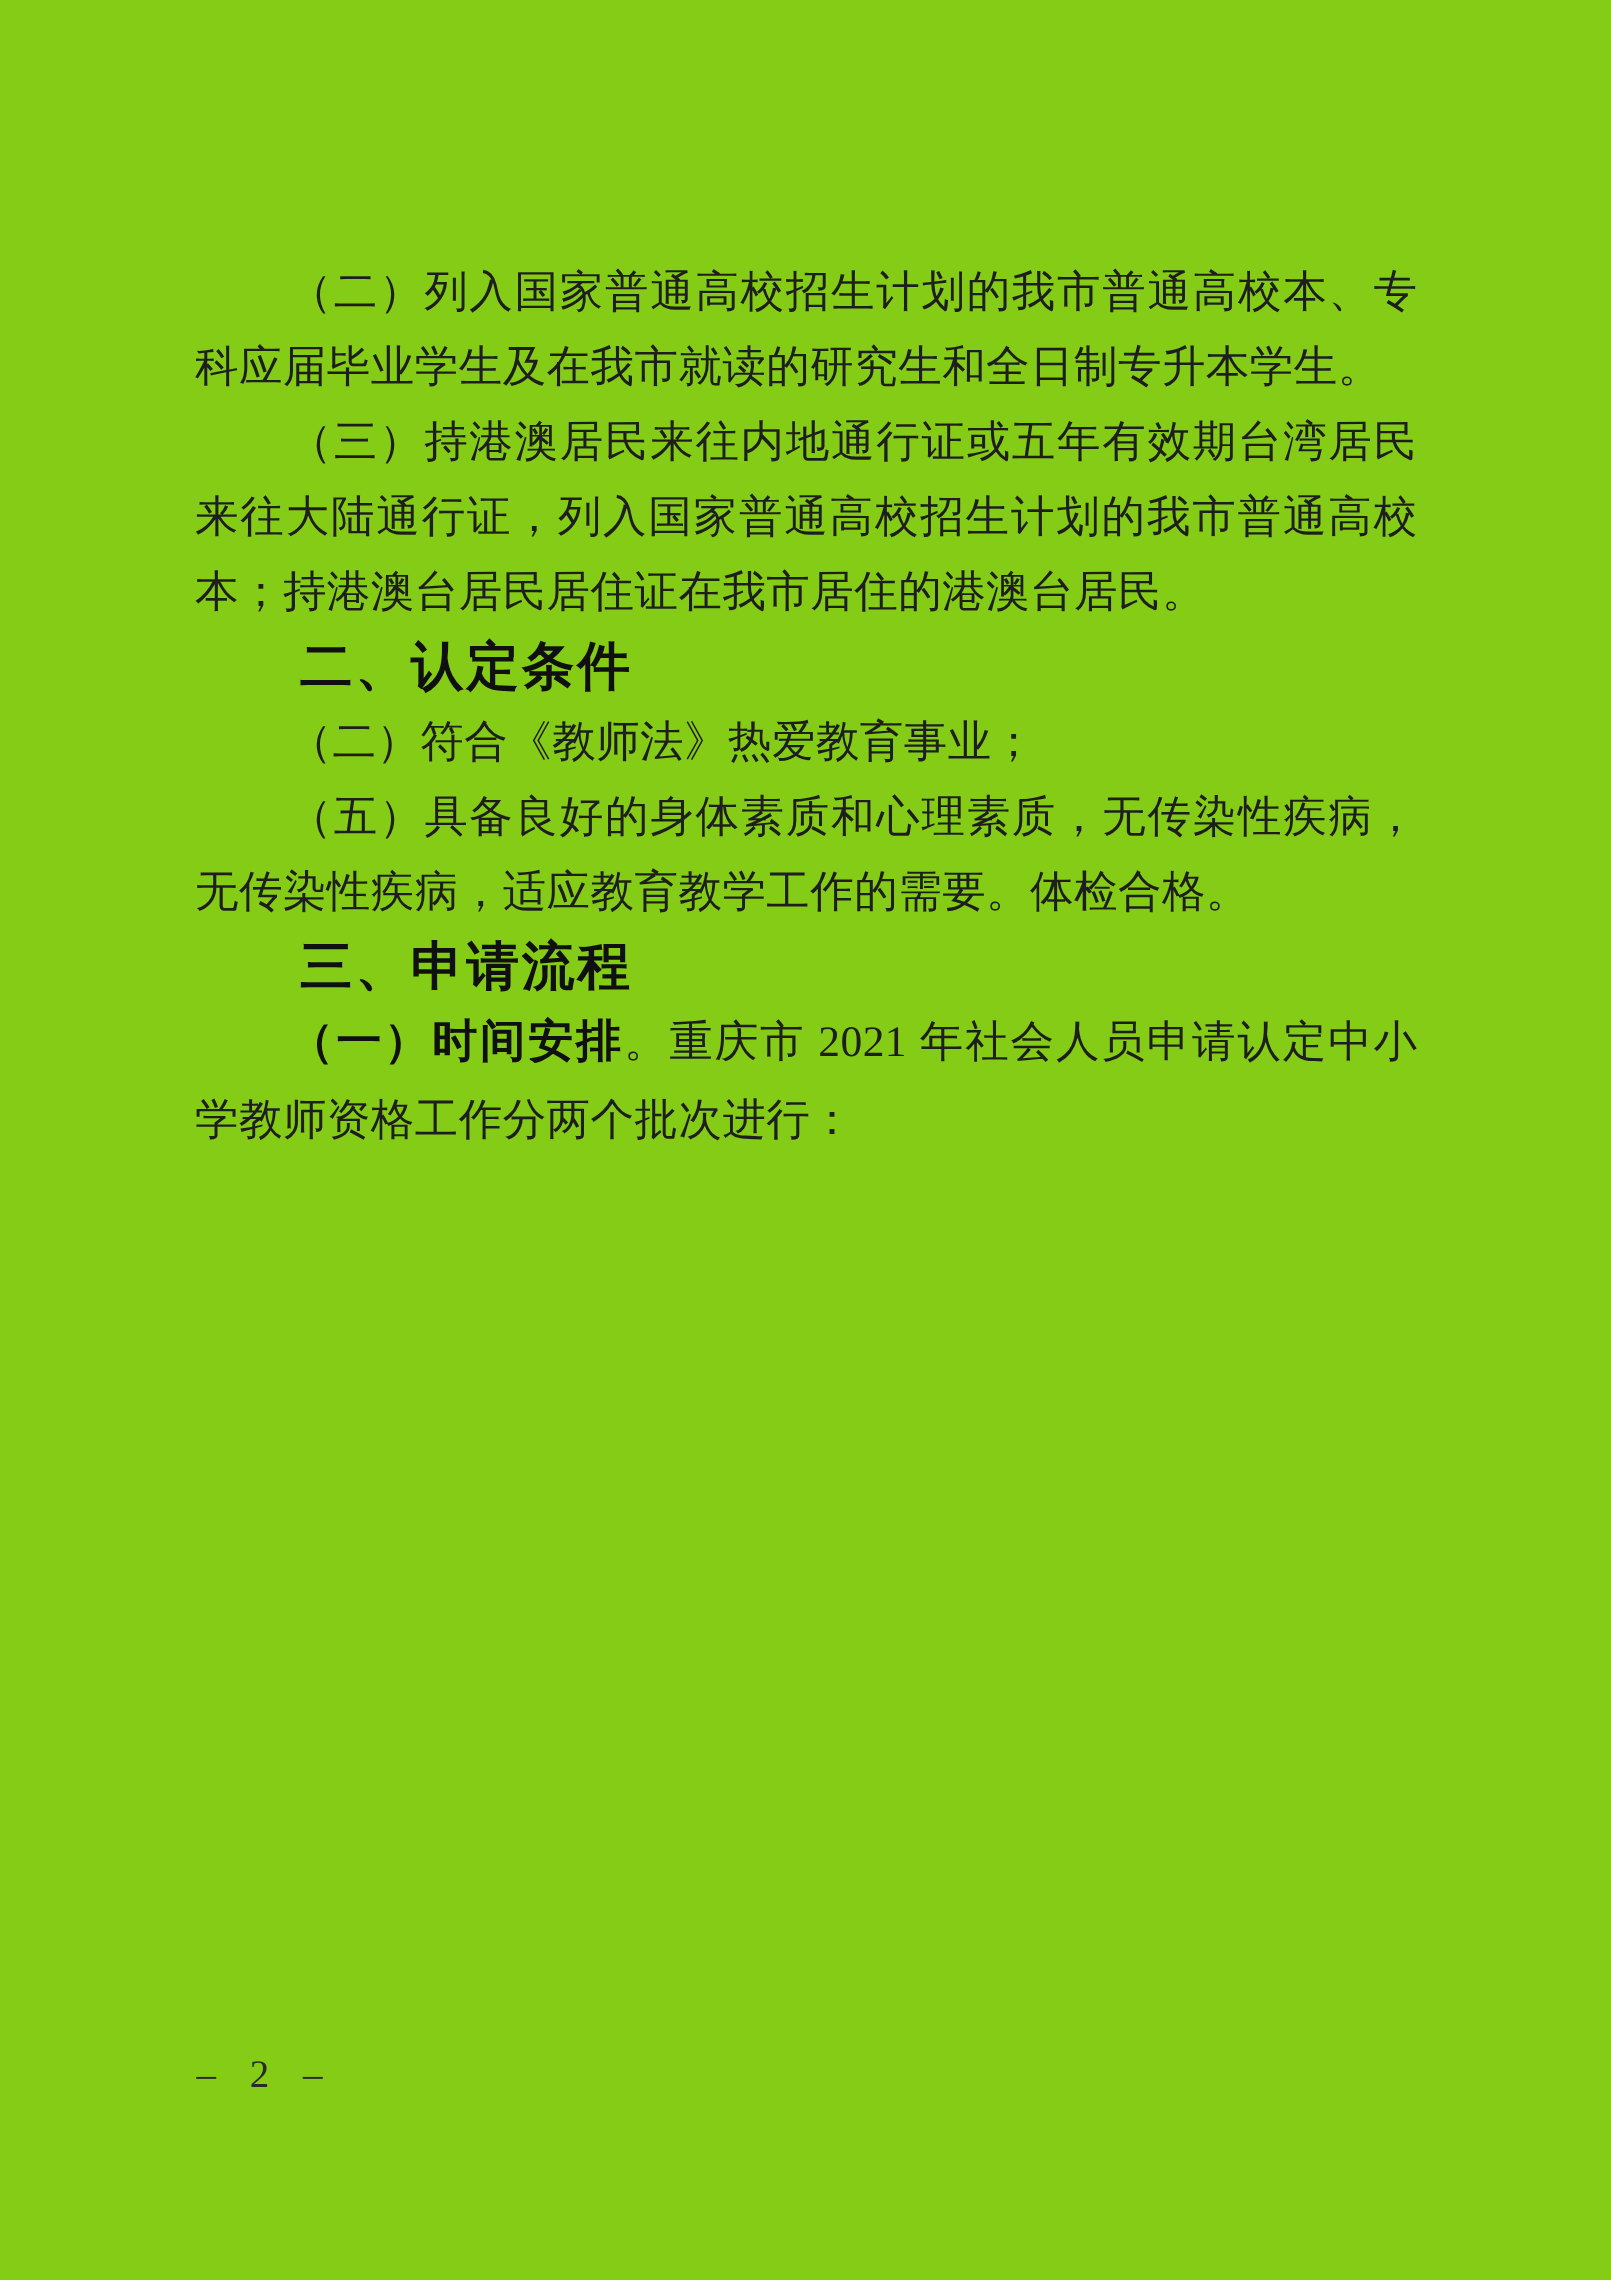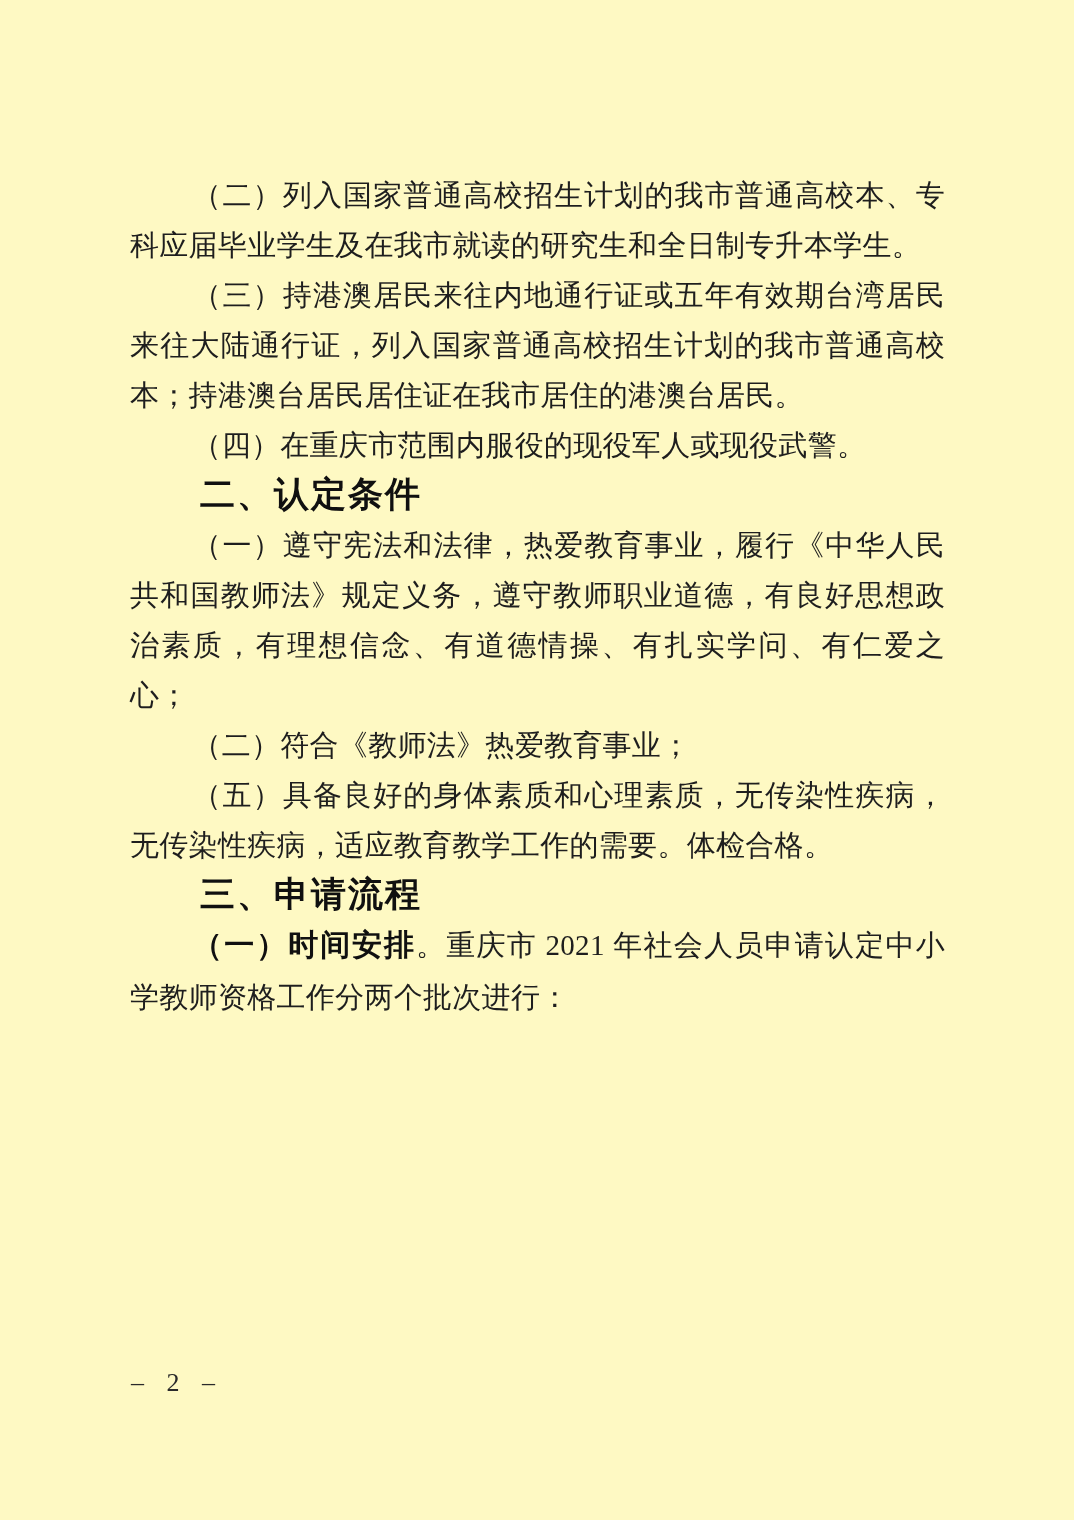--- a/index.html
+++ b/index.html
@@ -4,21 +4,21 @@
 <style>
   html, body {
     margin: 0;
     padding: 0;
     background: #ffffff;
   }
   .page {
     position: relative;
     width: 1074px;
     height: 1520px;
-    background: #fef9c3;
+    background: #84cc16;
     overflow: hidden;
     font-family: "Liberation Serif", "DejaVu Serif", serif;
     color: #1e1e1e;
   }
   .content {
     position: absolute;
     left: 130px;
     top: 170px;
     width: 815px;
     font-size: 29px;
@@ -61,23 +61,21 @@
     font-family: "Liberation Serif", "DejaVu Serif", serif;
   }
 </style>
 </head>
 <body>
 
 <div class="page">
   <main class="content">
       <p class="para body">（二）列入国家普通高校招生计划的我市普通高校本、专科应届毕业学生及在我市就读的研究生和全日制专升本学生。</p>
       <p class="para body">（三）持港澳居民来往内地通行证或五年有效期台湾居民来往大陆通行证，列入国家普通高校招生计划的我市普通高校本；持港澳台居民居住证在我市居住的港澳台居民。</p>
-      <p class="para body">（四）在重庆市范围内服役的现役军人或现役武警。</p>
       <p class="para heading">二、认定条件</p>
-      <p class="para body">（一）遵守宪法和法律，热爱教育事业，履行《中华人民共和国教师法》规定义务，遵守教师职业道德，有良好思想政治素质，有理想信念、有道德情操、有扎实学问、有仁爱之心；</p>
       <p class="para body">（二）符合《教师法》热爱教育事业；</p>
       <p class="para body">（五）具备良好的身体素质和心理素质，无传染性疾病，无传染性疾病，适应教育教学工作的需要。体检合格。</p>
       <p class="para heading">三、申请流程</p>
       <p class="para mixed"><b class="lead">（一）时间安排</b><span>。重庆市 2021 年社会人员申请认定中小学教师资格工作分两个批次进行：</span></p>
     </main>
   <footer class="page-footer">
     <span>– 2 –</span>
   </footer>
 </div>
 

